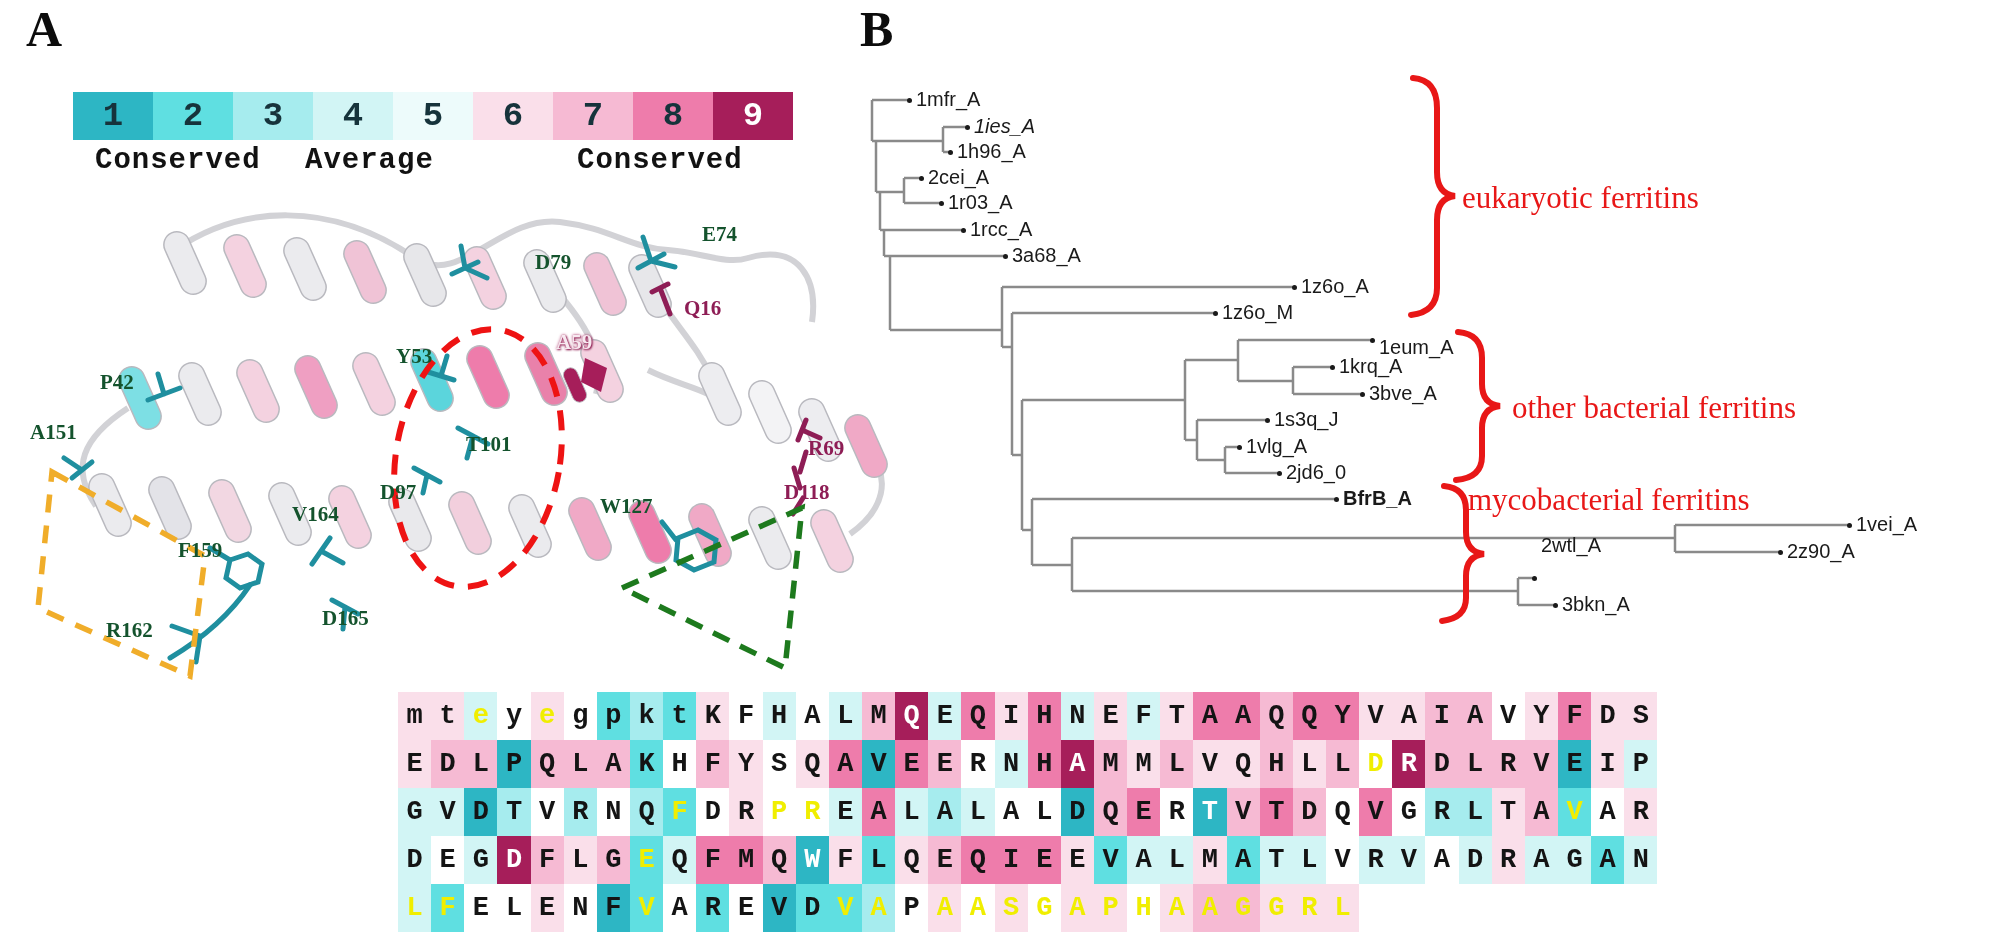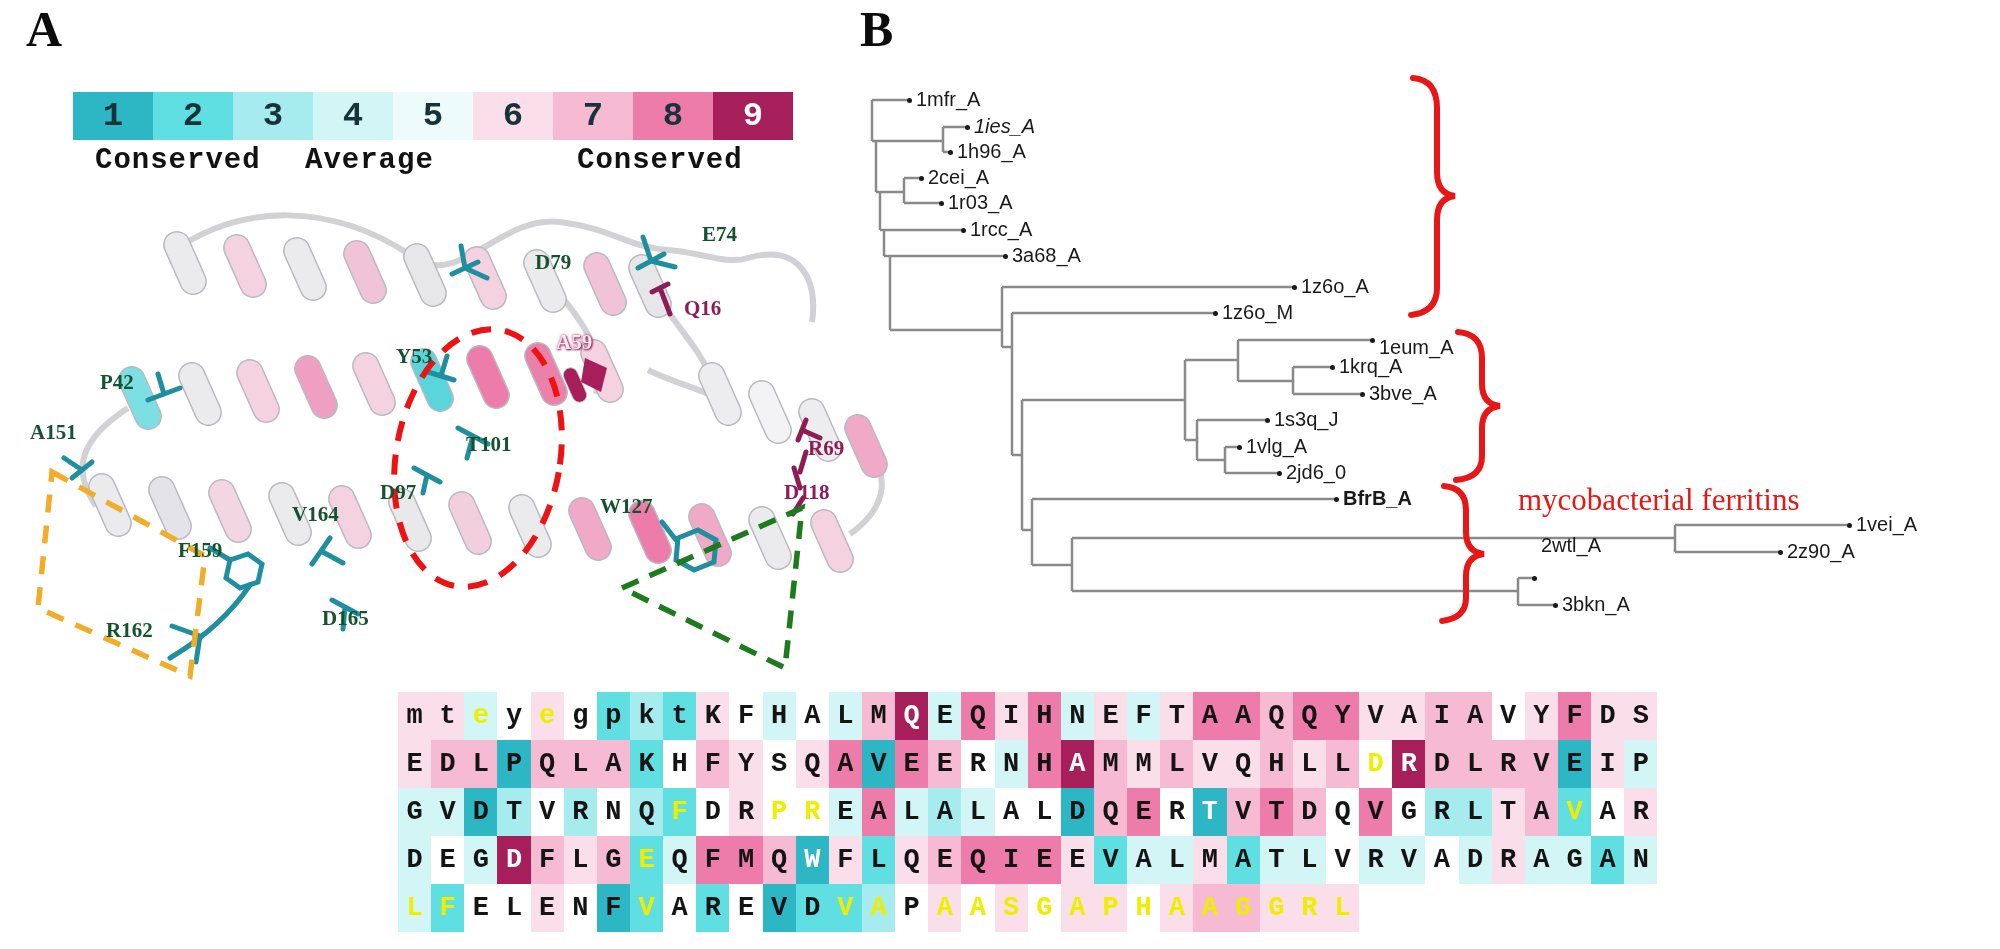--- a/index.html
+++ b/index.html
@@ -223,21 +223,23 @@
       <div class="leaf-dot" style="left: 1847px; top: 522.5px;"></div>
       <span class="leaf-label" style="left: 1856px; top: 513px;">1vei_A</span>
       <div class="leaf-dot" style="left: 1778px; top: 549.5px;"></div>
       <span class="leaf-label" style="left: 1787px; top: 540px;">2z90_A</span>
       <div class="leaf-dot" style="left: 1532px; top: 575.5px;"></div>
       <span class="leaf-label" style="left: 1541px; top: 534px;">2wtl_A</span>
       <div class="leaf-dot" style="left: 1553px; top: 602.5px;"></div>
       <span class="leaf-label" style="left: 1562px; top: 593px;">3bkn_A</span>
     </div>
 
-  <span class="grp" style="left:1518px;top:482px">mycobacterial ferritins</span>
+  <span class="grp" style="left:1462px;top:180px">eukaryotic ferritins</span>
+  <span class="grp" style="left:1512px;top:390px">other bacterial ferritins</span>
+  <span class="grp" style="left:1468px;top:482px">mycobacterial ferritins</span>
 
   <div id="alignment">
       <div class="seq-row">
         <span class="seq-cell" style="background: rgb(250, 223, 234); color: rgb(20, 20, 20);">m</span>
         <span class="seq-cell" style="background: rgb(250, 223, 234); color: rgb(20, 20, 20);">t</span>
         <span class="seq-cell" style="background: rgb(210, 245, 245); color: rgb(240, 238, 0);">e</span>
         <span class="seq-cell" style="background: rgb(255, 255, 255); color: rgb(20, 20, 20);">y</span>
         <span class="seq-cell" style="background: rgb(250, 223, 234); color: rgb(240, 238, 0);">e</span>
         <span class="seq-cell" style="background: rgb(255, 255, 255); color: rgb(20, 20, 20);">g</span>
         <span class="seq-cell" style="background: rgb(95, 223, 225); color: rgb(20, 20, 20);">p</span>

